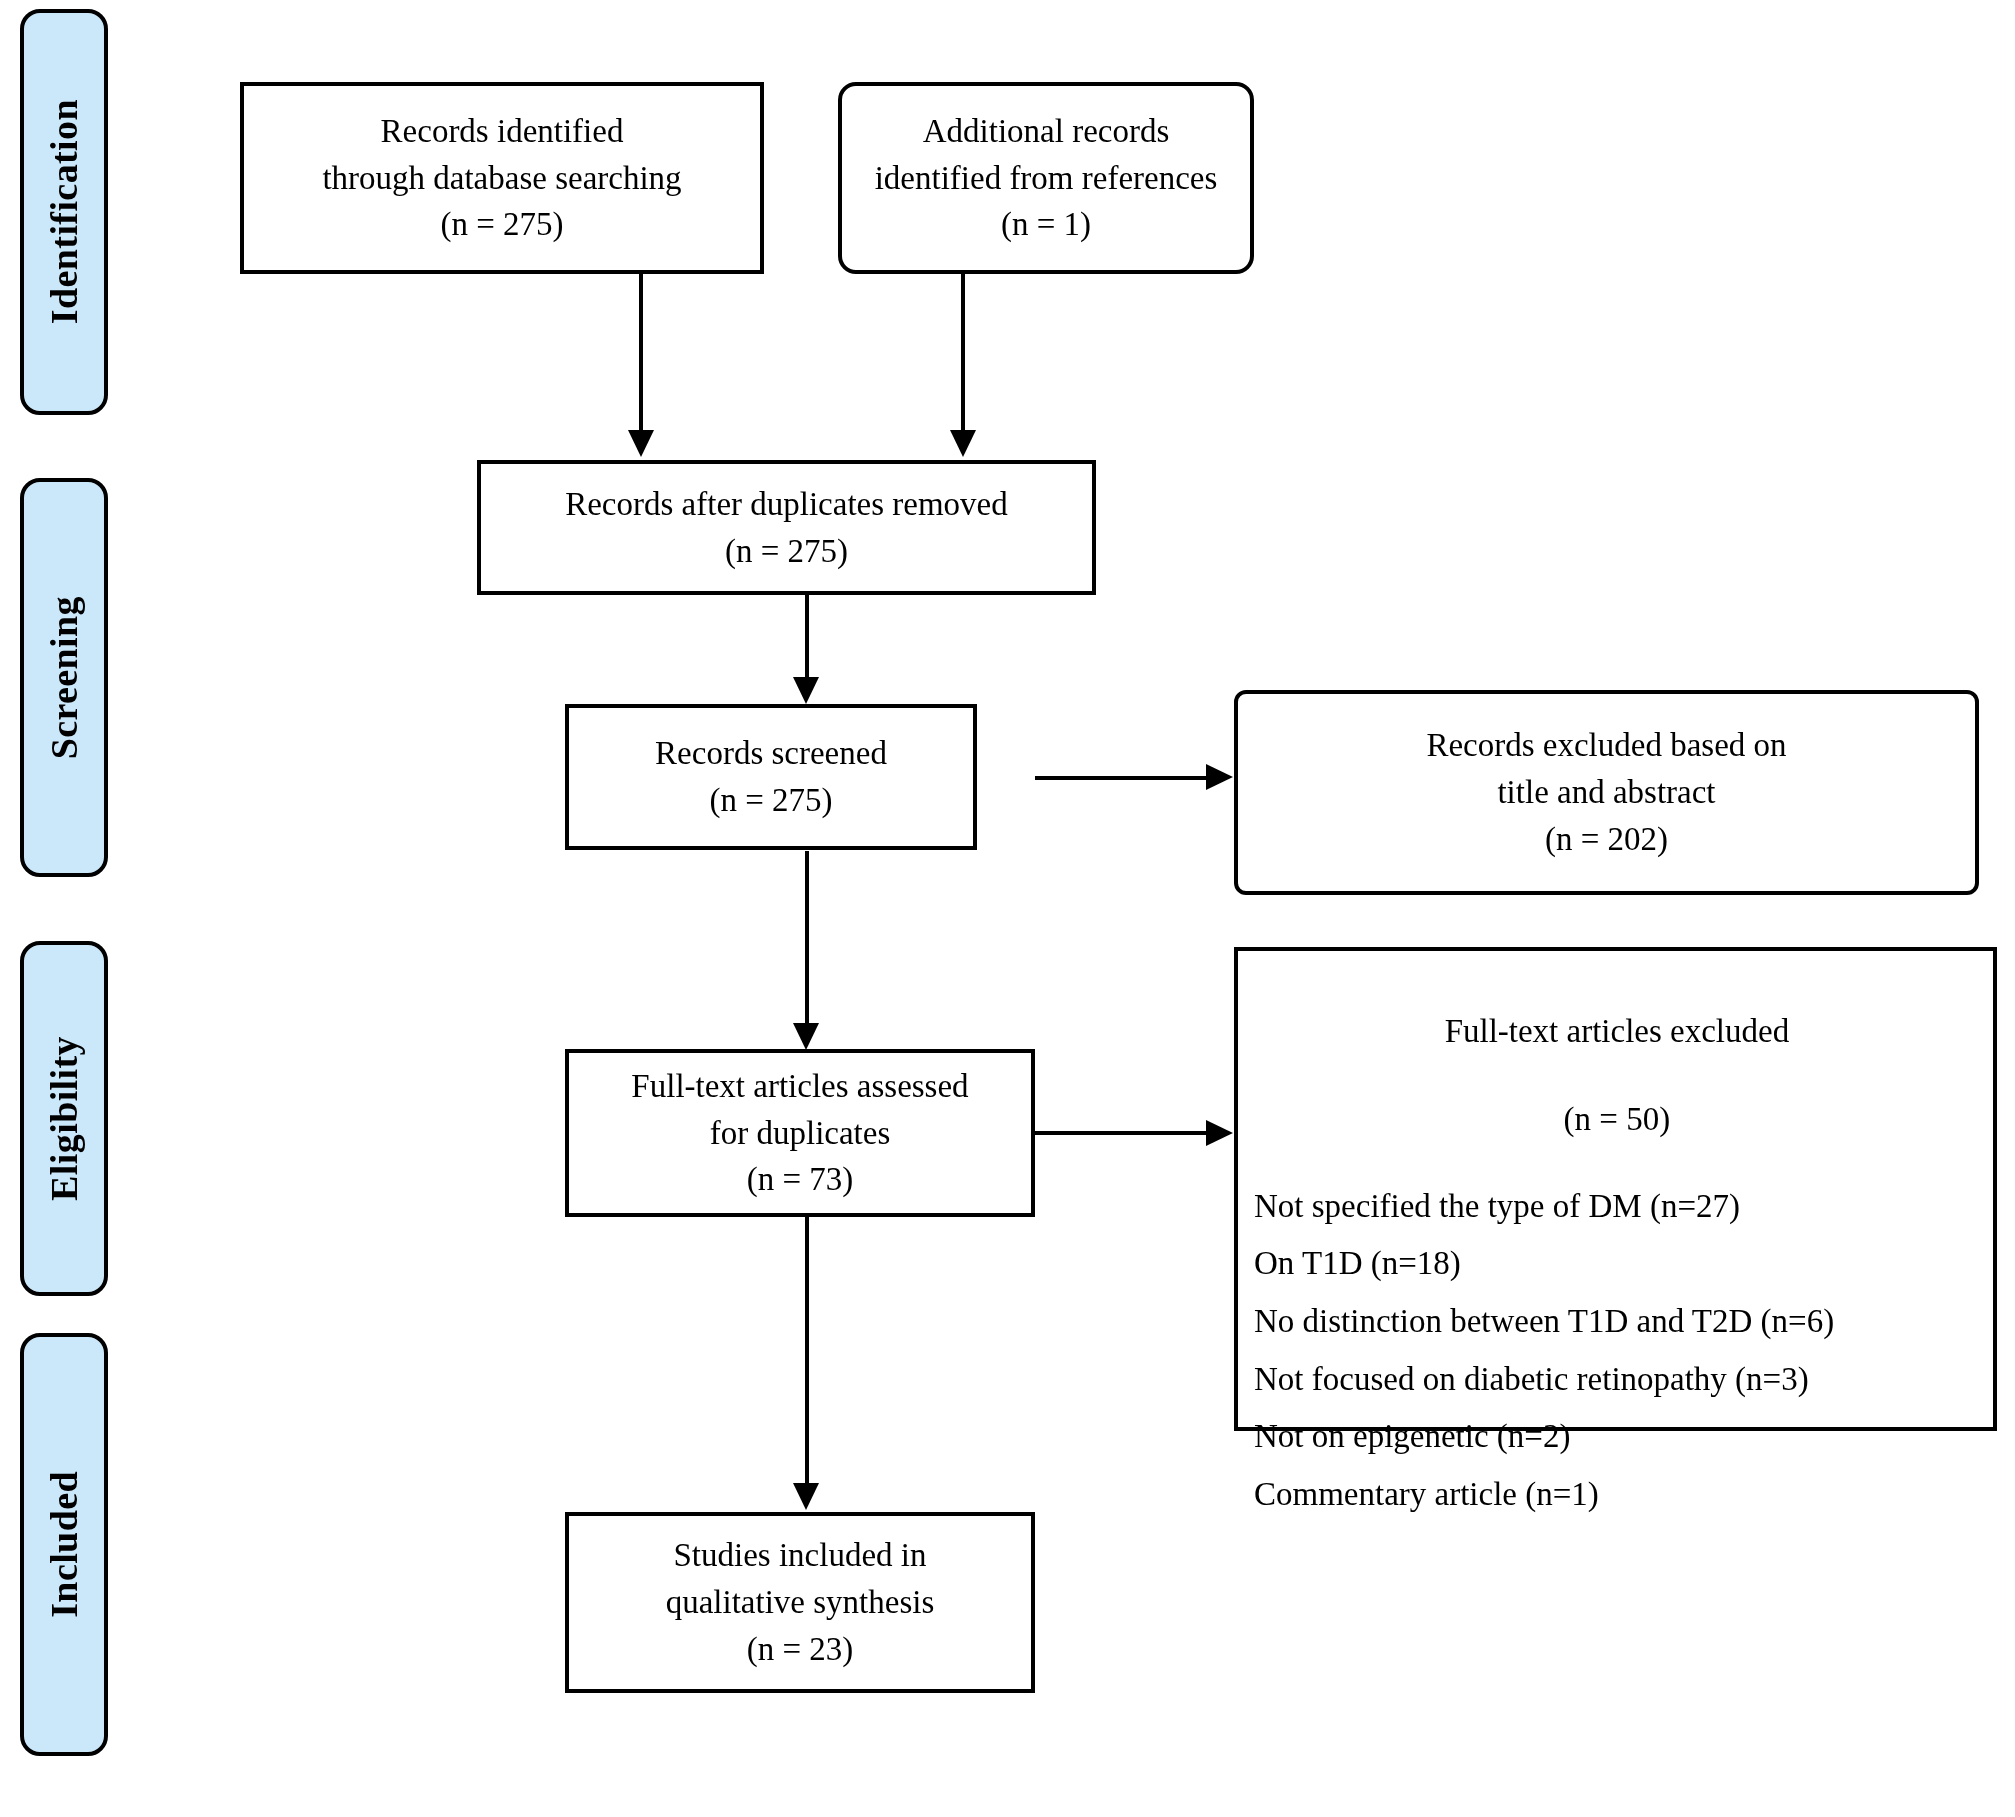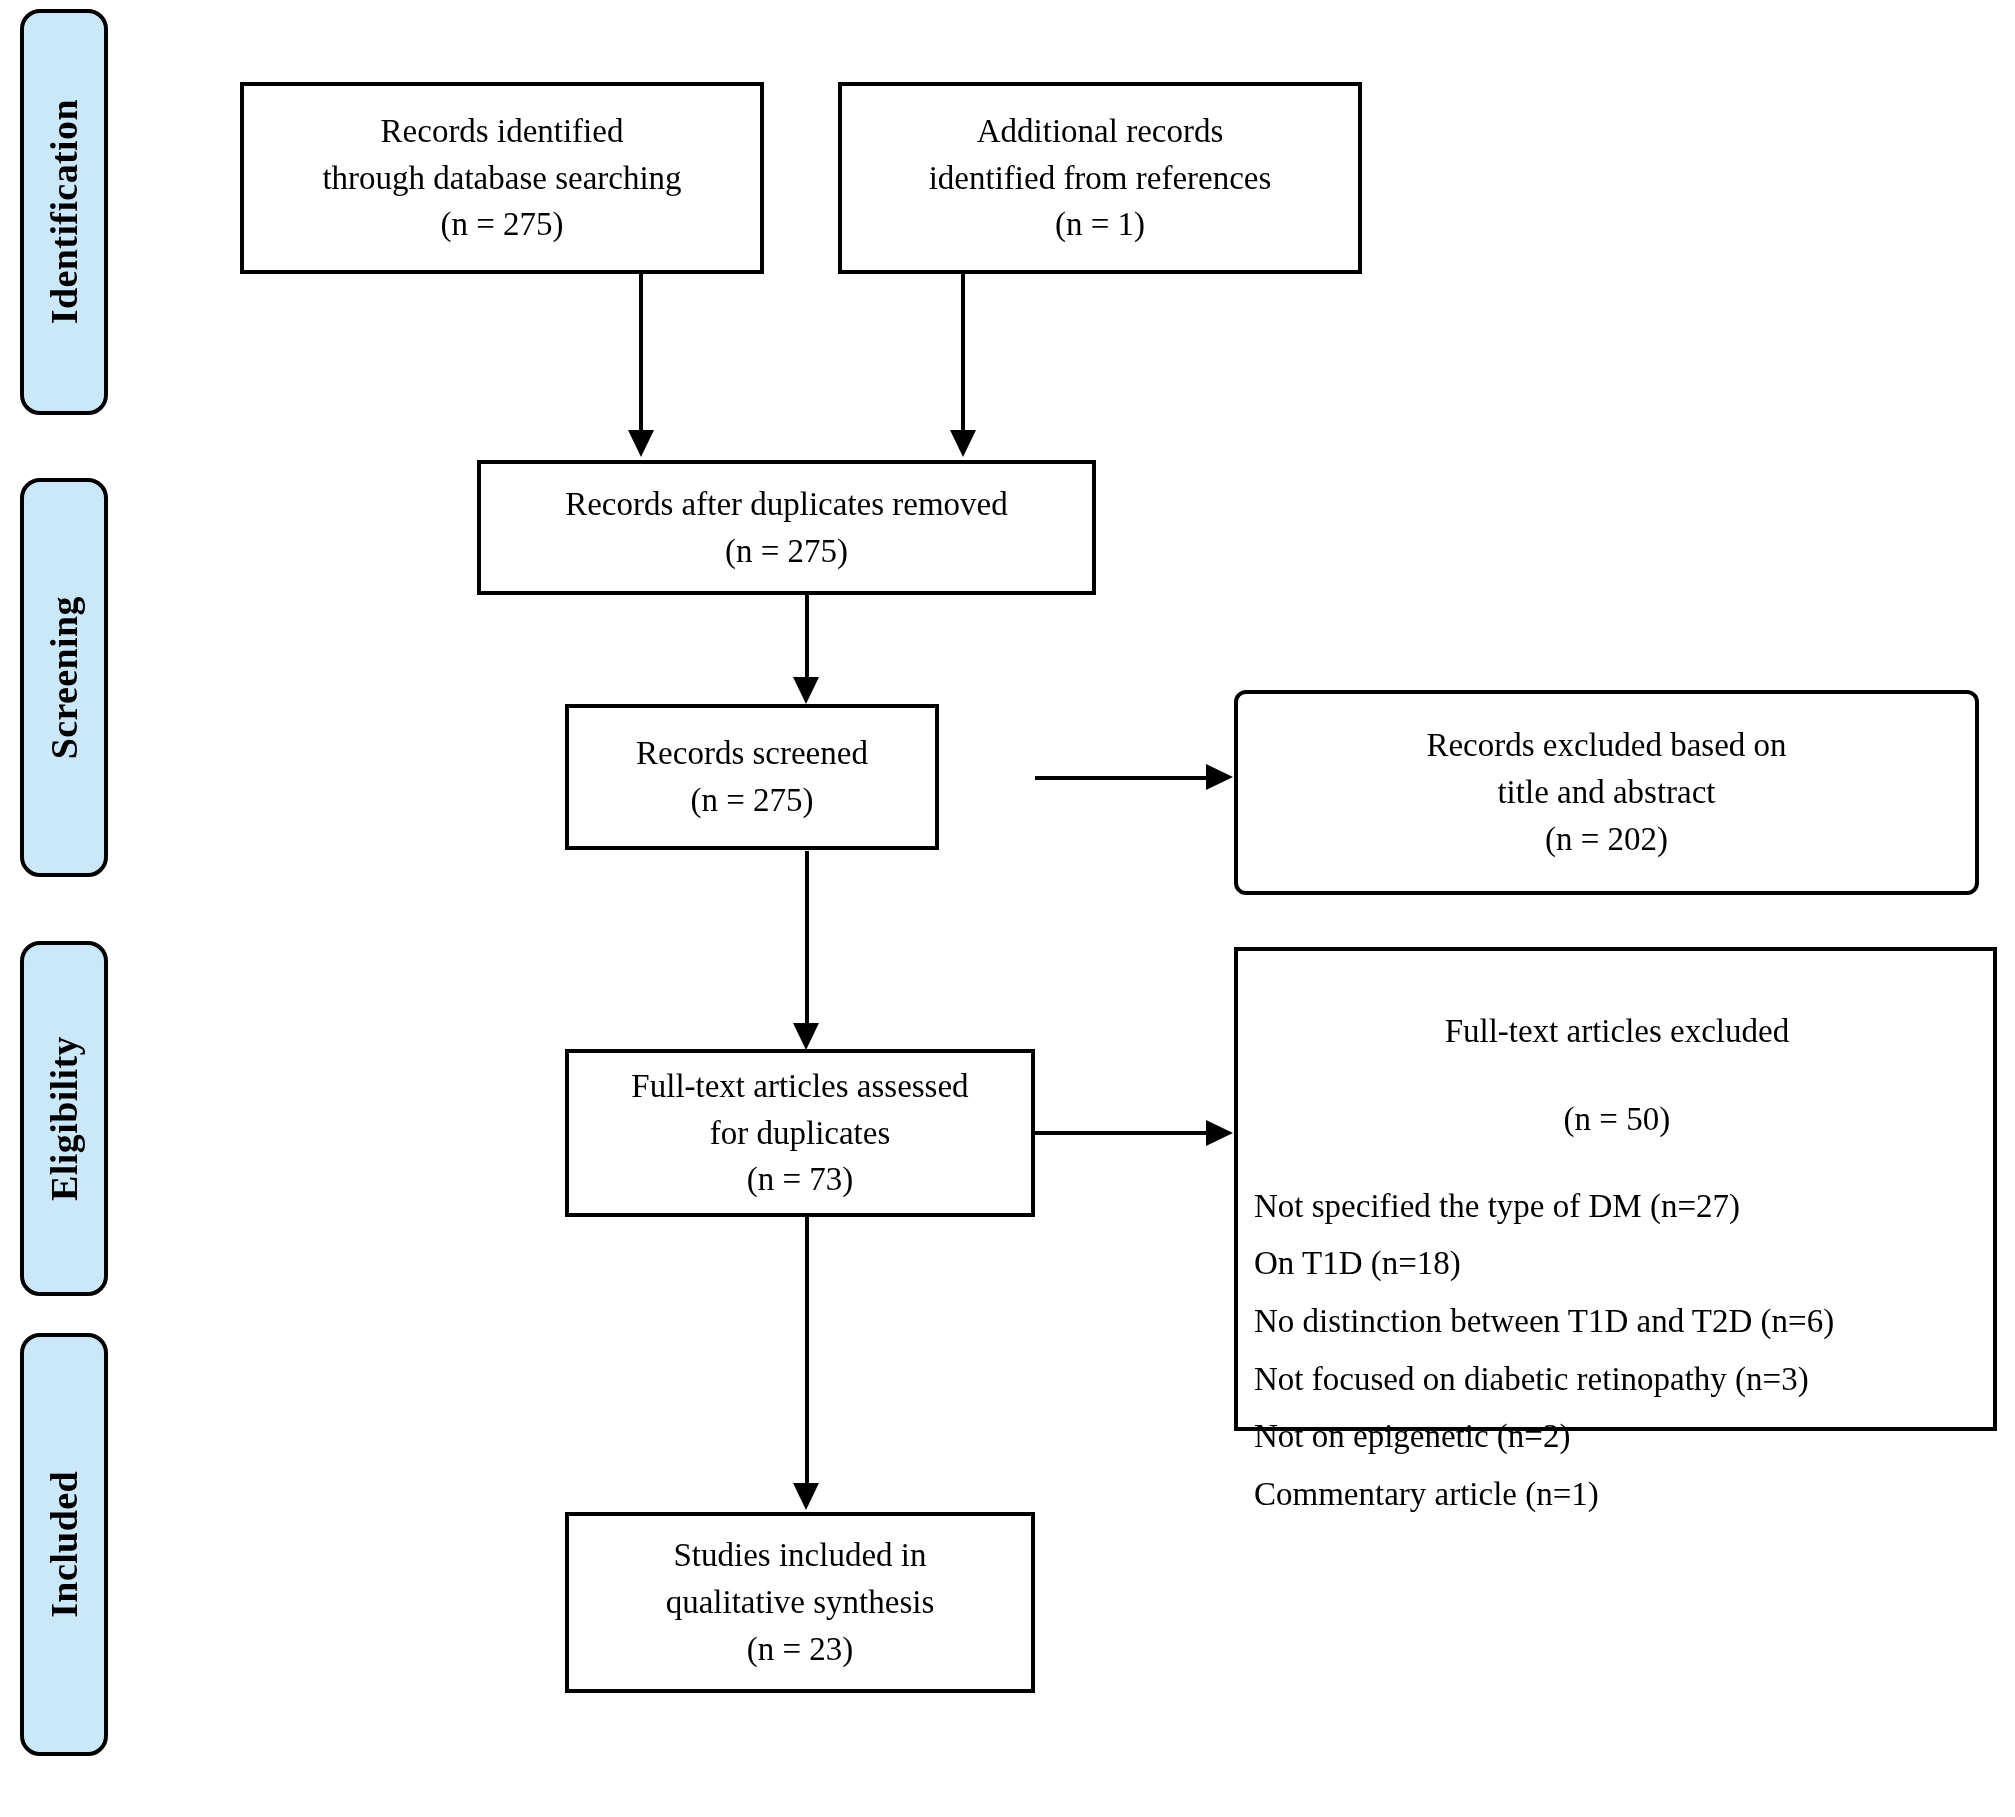--- a/index.html
+++ b/index.html
@@ -151,32 +151,32 @@
 
   <div class="vline" style="left:805px; top:1217px; height:269px;"></div>
   <div class="arrow-down" style="left:793px; top:1483px;"></div>
 
   <div class="flow-box" style="left:240px; top:82px; width:524px; height:192px;">
     <span class="line">Records identified</span>
     <span class="line">through database searching</span>
     <span class="line">(n = 275)</span>
   </div>
 
-  <div class="flow-box" style="left:838px; top:82px; width:524px; height:192px;">
+  <div class="flow-box" style="left:838px; top:82px; width:416px; height:192px;border-radius:18px;">
     <span class="line">Additional records</span>
     <span class="line">identified from references</span>
     <span class="line">(n = 1)</span>
   </div>
 
   <div class="flow-box" style="left:477px; top:460px; width:619px; height:135px;">
     <span class="line">Records after duplicates removed</span>
     <span class="line">(n = 275)</span>
   </div>
 
-  <div class="flow-box" style="left:565px; top:704px; width:374px; height:146px;">
+  <div class="flow-box" style="left:565px; top:704px; width:412px; height:146px;">
     <span class="line">Records screened</span>
     <span class="line">(n = 275)</span>
   </div>
 
   <div class="flow-box" style="left:1234px; top:690px; width:745px; height:205px;border-radius:12px;">
     <span class="line">Records excluded based on</span>
     <span class="line">title and abstract</span>
     <span class="line">(n = 202)</span>
   </div>
 

